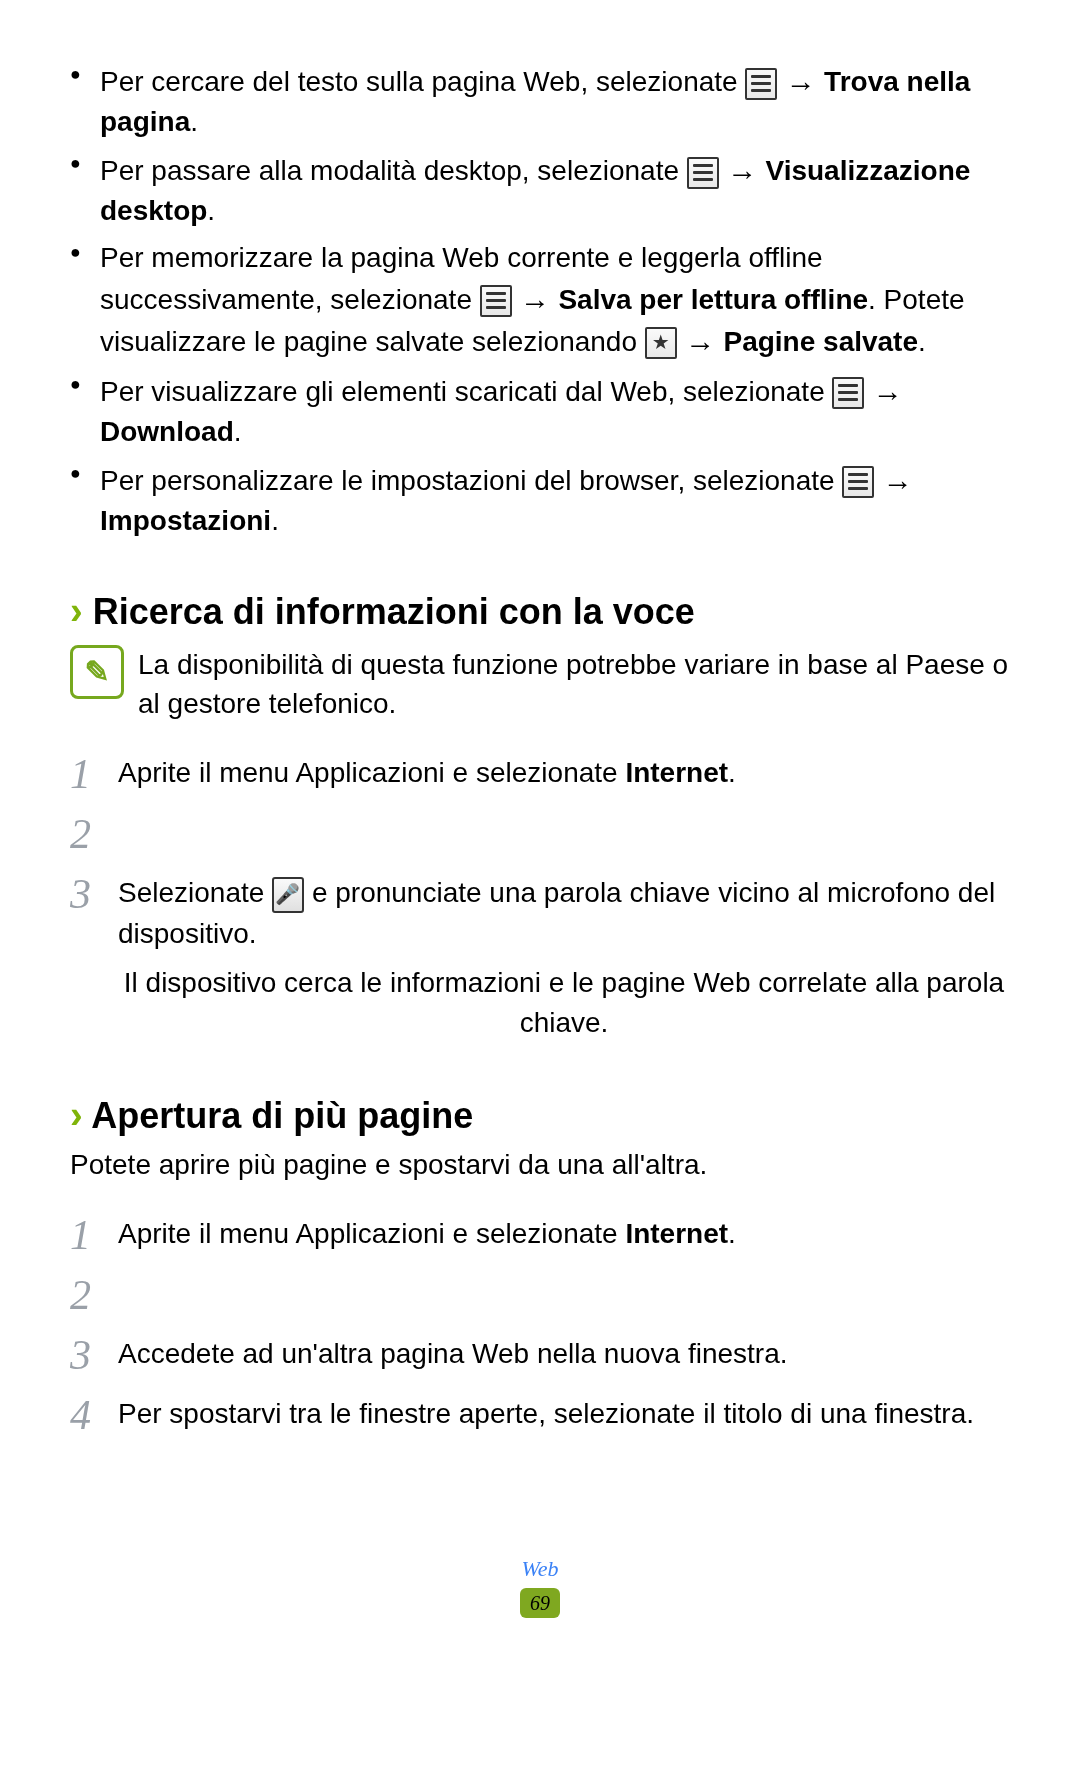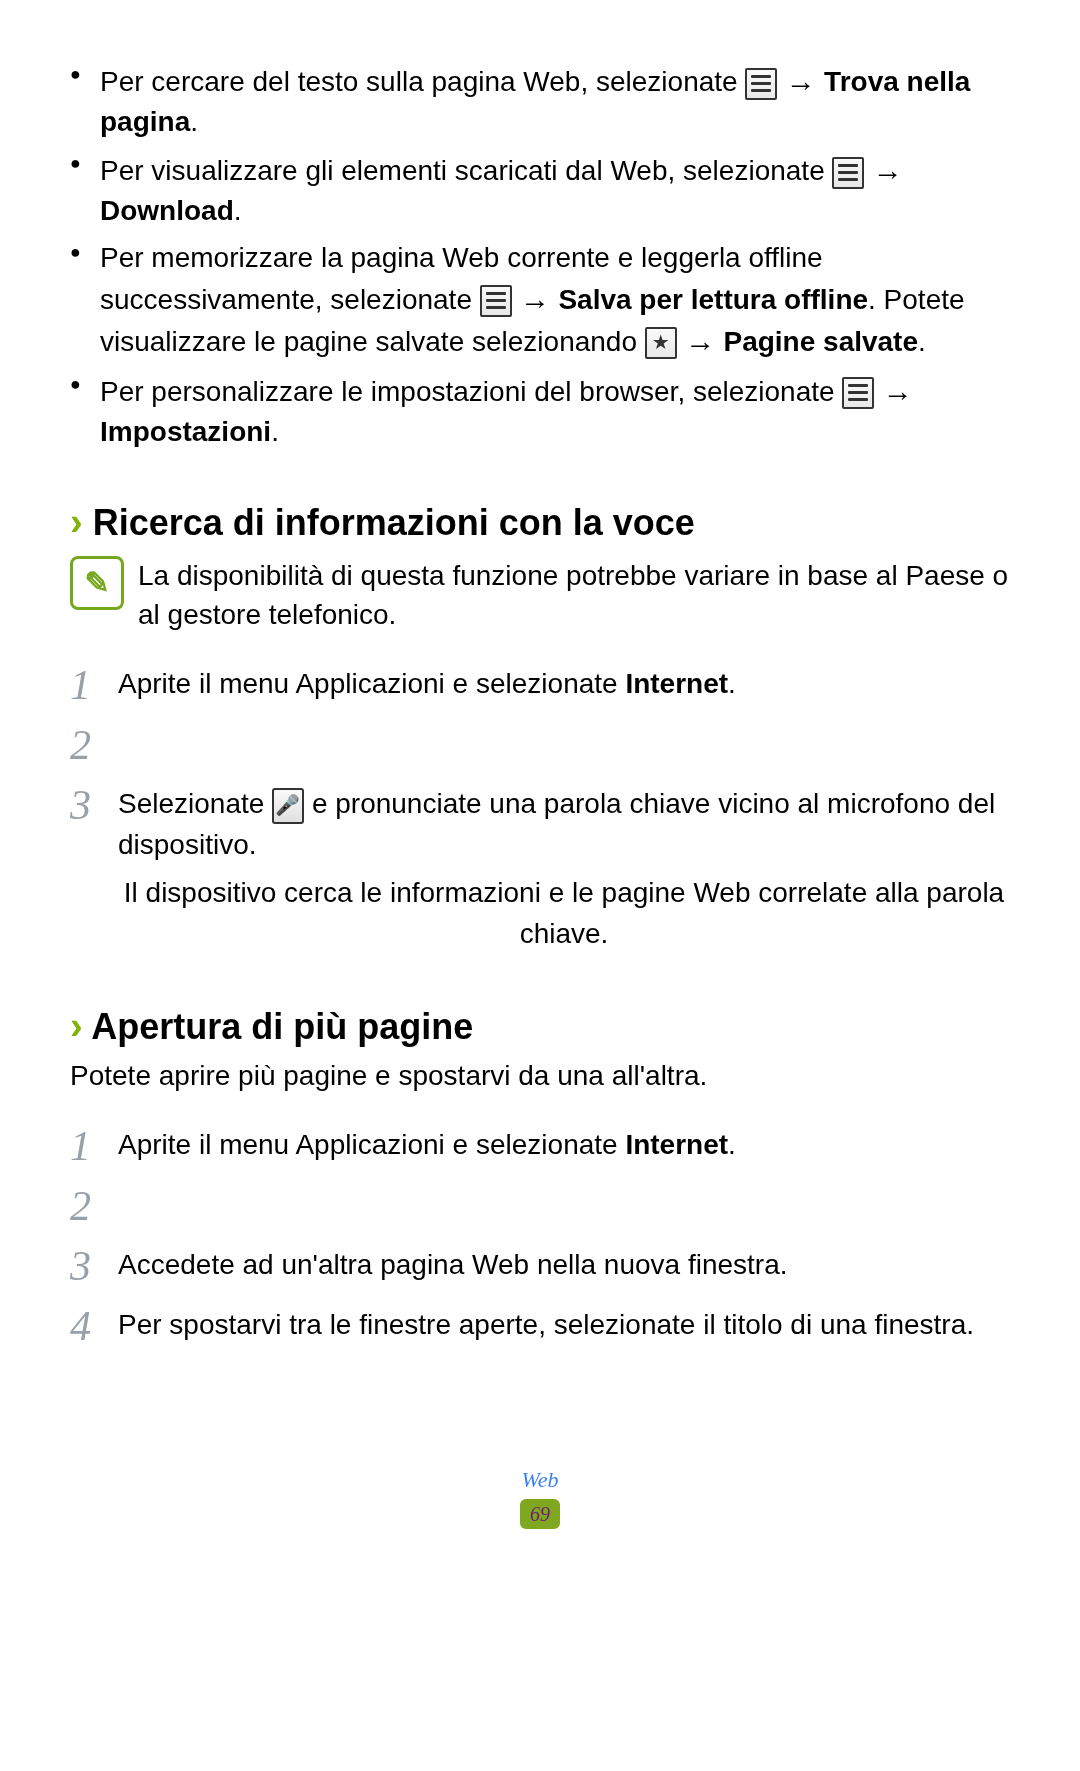--- a/index.html
+++ b/index.html
@@ -173,41 +173,44 @@
     font-family: Georgia, serif;
     font-size: 22px;
   }
   .footer-badge {
     display: inline-block;
     margin-top: 6px;
     width: 40px;
     height: 30px;
     background: #7fa820;
     border-radius: 6px;
-    color: #701a75;
+    color: #000000;
     font-style: italic;
     font-family: Georgia, serif;
     font-size: 20px;
     line-height: 30px;
   }
 </style>
 </head>
 <body>
 
 <div class="page">
 
   <ul class="bullets">
     <li>
       <span>Per cercare del testo sulla pagina Web, selezionate </span><span class="icon-menu"></span><span class="arrow"> → </span><span class="bold">Trova nella pagina</span><span>.</span>
     </li>
     <li>
+      <span>Per passare alla modalità desktop, selezionate </span><span class="icon-menu"></span><span class="arrow"> → </span><span class="bold">Visualizzazione desktop</span><span>.</span>
+    </li>
+    <li>
+      <span>Per memorizzare la pagina Web corrente e leggerla offline successivamente, selezionate </span><span class="icon-menu"></span><span class="arrow"> → </span><span class="bold">Salva per lettura offline</span><span>. Potete visualizzare le pagine salvate selezionando </span><span class="icon-star">★</span><span class="arrow"> → </span><span class="bold">Pagine salvate</span><span>.</span>
+    </li>
+    <li>
       <span>Per visualizzare gli elementi scaricati dal Web, selezionate </span><span class="icon-menu"></span><span class="arrow"> → </span><span class="bold">Download</span><span>.</span>
-    </li>
-    <li>
-      <span>Per memorizzare la pagina Web corrente e leggerla offline successivamente, selezionate </span><span class="icon-menu"></span><span class="arrow"> → </span><span class="bold">Salva per lettura offline</span><span>. Potete visualizzare le pagine salvate selezionando </span><span class="icon-star">★</span><span class="arrow"> → </span><span class="bold">Pagine salvate</span><span>.</span>
     </li>
     <li>
       <span>Per personalizzare le impostazioni del browser, selezionate </span><span class="icon-menu"></span><span class="arrow"> → </span><span class="bold">Impostazioni</span><span>.</span>
     </li>
   </ul>
 
   <div class="section-h">
     <span class="chev">›</span>
     <span>Ricerca di informazioni con la voce</span>
   </div>

